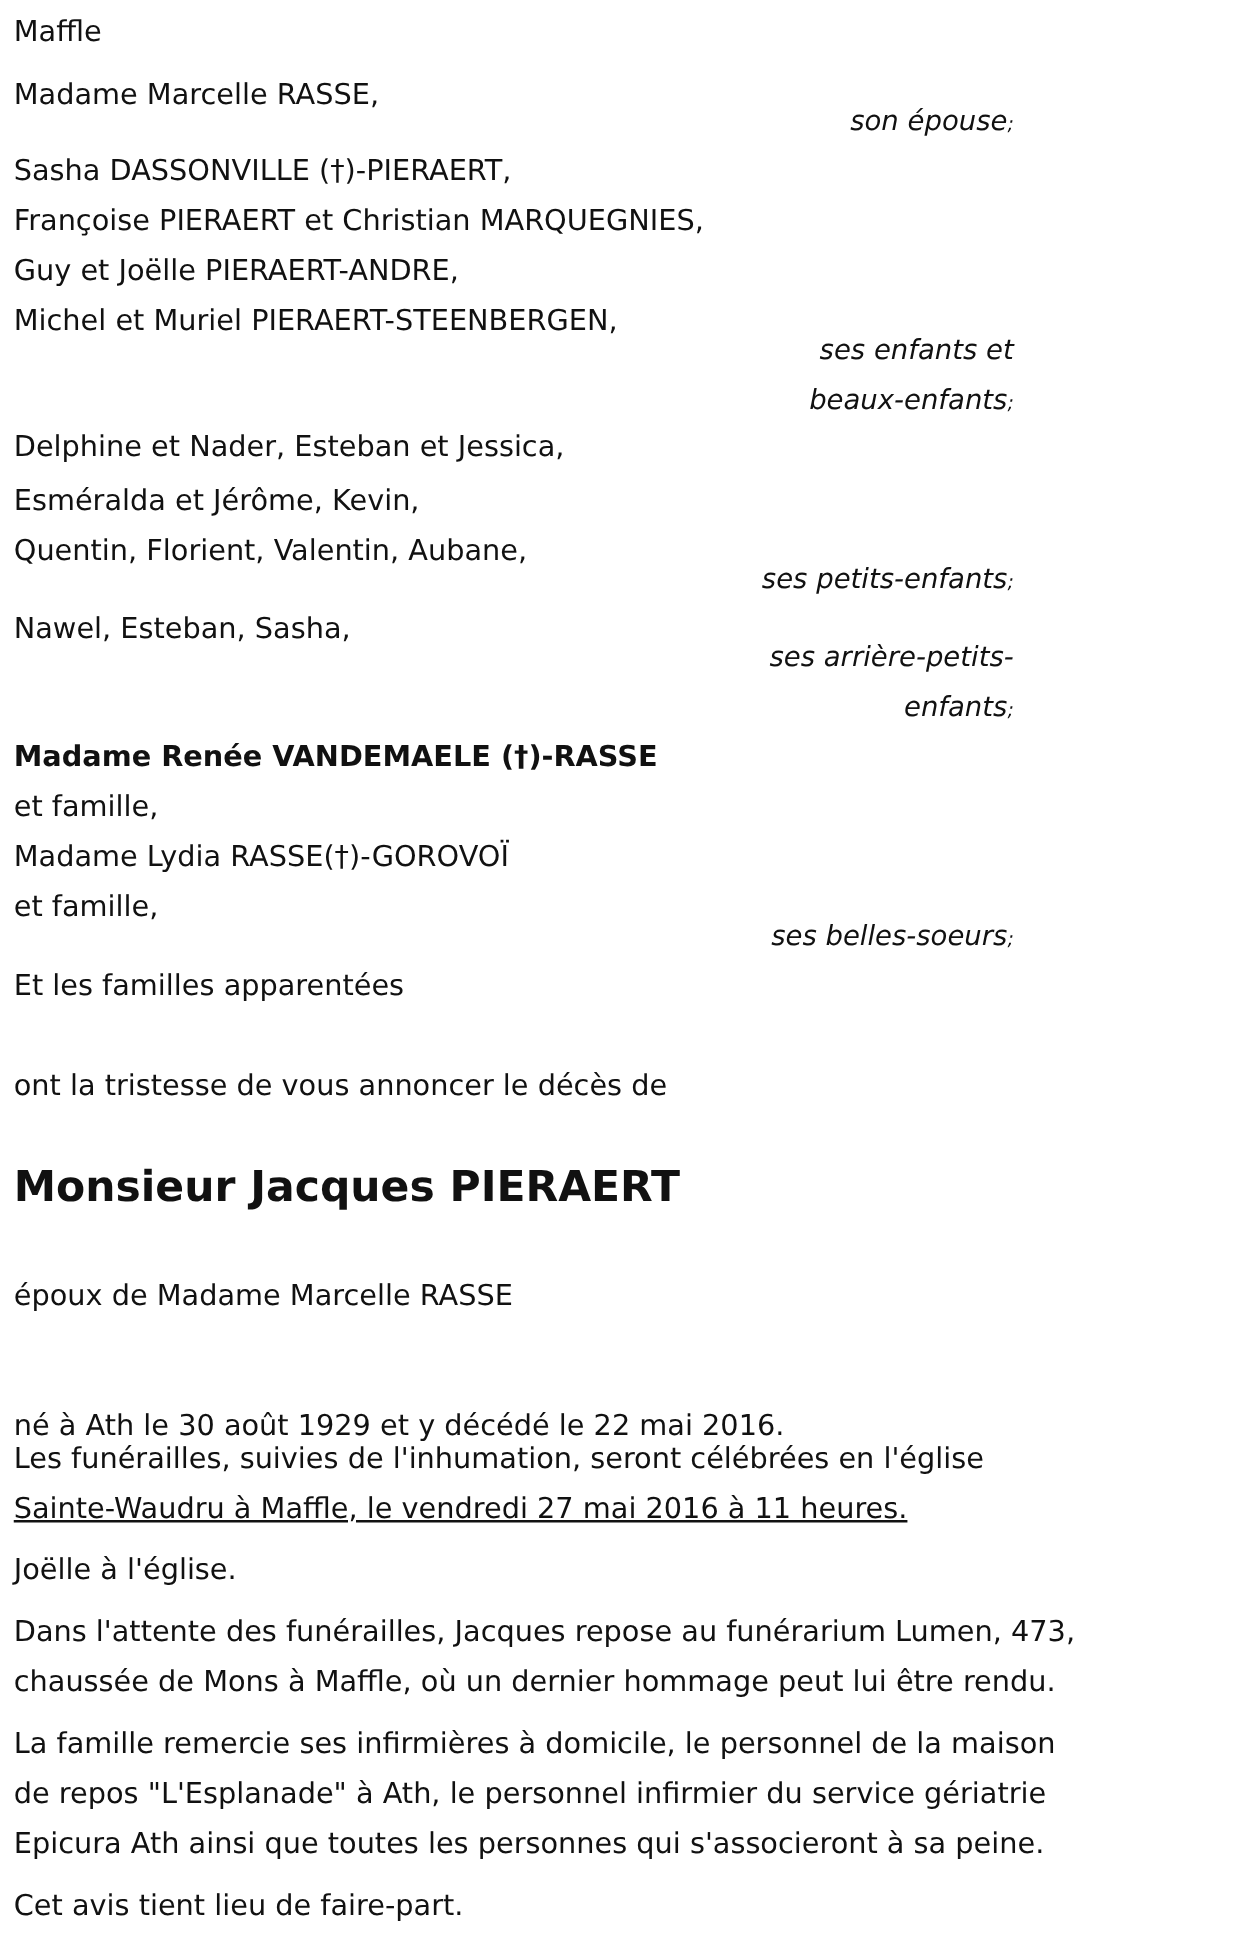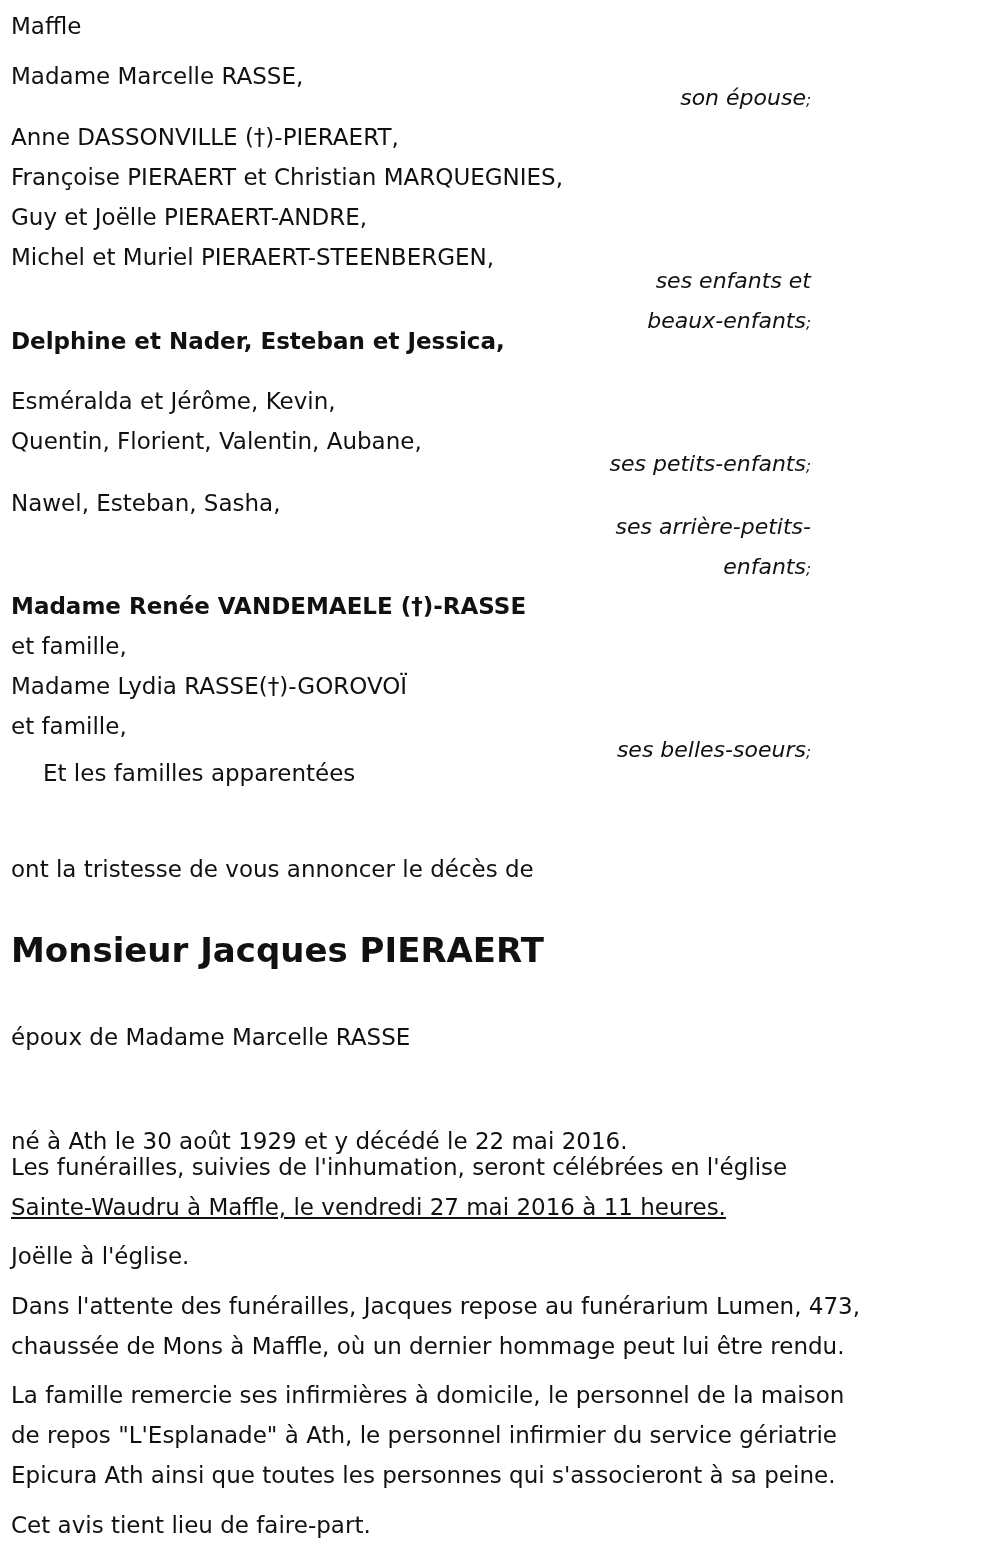--- a/index.html
+++ b/index.html
@@ -27,43 +27,43 @@
 </head>
 <body>
 
 <div class="page">
 
   <div class="line" style="top:6px;">Maffle</div>
 
   <div class="line" style="top:56px;">Madame Marcelle RASSE,</div>
   <div class="role" style="top:78px;"><span>son épouse</span><span class="semi">;</span></div>
 
-  <div class="line" style="top:117px;">Anne DASSONVILLE (†)-PIERAERT,</div>
+  <div class="line" style="top:117px;">Sasha DASSONVILLE (†)-PIERAERT,</div>
   <div class="line" style="top:157px;">Françoise PIERAERT et Christian MARQUEGNIES,</div>
   <div class="line" style="top:197px;">Guy et Joëlle PIERAERT-ANDRE,</div>
   <div class="line" style="top:237px;">Michel et Muriel PIERAERT-STEENBERGEN,</div>
   <div class="role" style="top:261px;">ses enfants et</div>
   <div class="role" style="top:301px;"><span>beaux-enfants</span><span class="semi">;</span></div>
 
-  <div class="line" style="top:321px;font-weight:bold;">Delphine et Nader, Esteban et Jessica,</div>
+  <div class="line" style="top:338px;">Delphine et Nader, Esteban et Jessica,</div>
   <div class="line" style="top:381px;">Esméralda et Jérôme, Kevin,</div>
   <div class="line" style="top:421px;">Quentin, Florient, Valentin, Aubane,</div>
   <div class="role" style="top:444px;"><span>ses petits-enfants</span><span class="semi">;</span></div>
 
   <div class="line" style="top:483px;">Nawel, Esteban, Sasha,</div>
   <div class="role" style="top:507px;">ses arrière-petits-</div>
   <div class="role" style="top:547px;"><span>enfants</span><span class="semi">;</span></div>
 
   <div class="line" style="top:586px;font-weight:bold;">Madame Renée VANDEMAELE (†)-RASSE</div>
   <div class="line" style="top:626px;">et famille,</div>
   <div class="line" style="top:666px;">Madame Lydia RASSE(†)-GOROVOÏ</div>
   <div class="line" style="top:706px;">et famille,</div>
   <div class="role" style="top:730px;"><span>ses belles-soeurs</span><span class="semi">;</span></div>
 
-  <div class="line" style="top:753px;margin-left:32px;">Et les familles apparentées</div>
+  <div class="line" style="top:769px;">Et les familles apparentées</div>
 
   <div class="line" style="top:849px;">ont la tristesse de vous annoncer le décès de</div>
 
   <div class="title" style="top:928px;">Monsieur Jacques PIERAERT</div>
 
   <div class="line" style="top:1017px;">époux de Madame Marcelle RASSE</div>
 
   <div class="line" style="top:1097px;margin-top:24px;">né à Ath le 30 août 1929 et y décédé le 22 mai 2016.</div>
 
   <div class="line" style="top:1147px;">Les funérailles, suivies de l'inhumation, seront célébrées en l'église</div>

